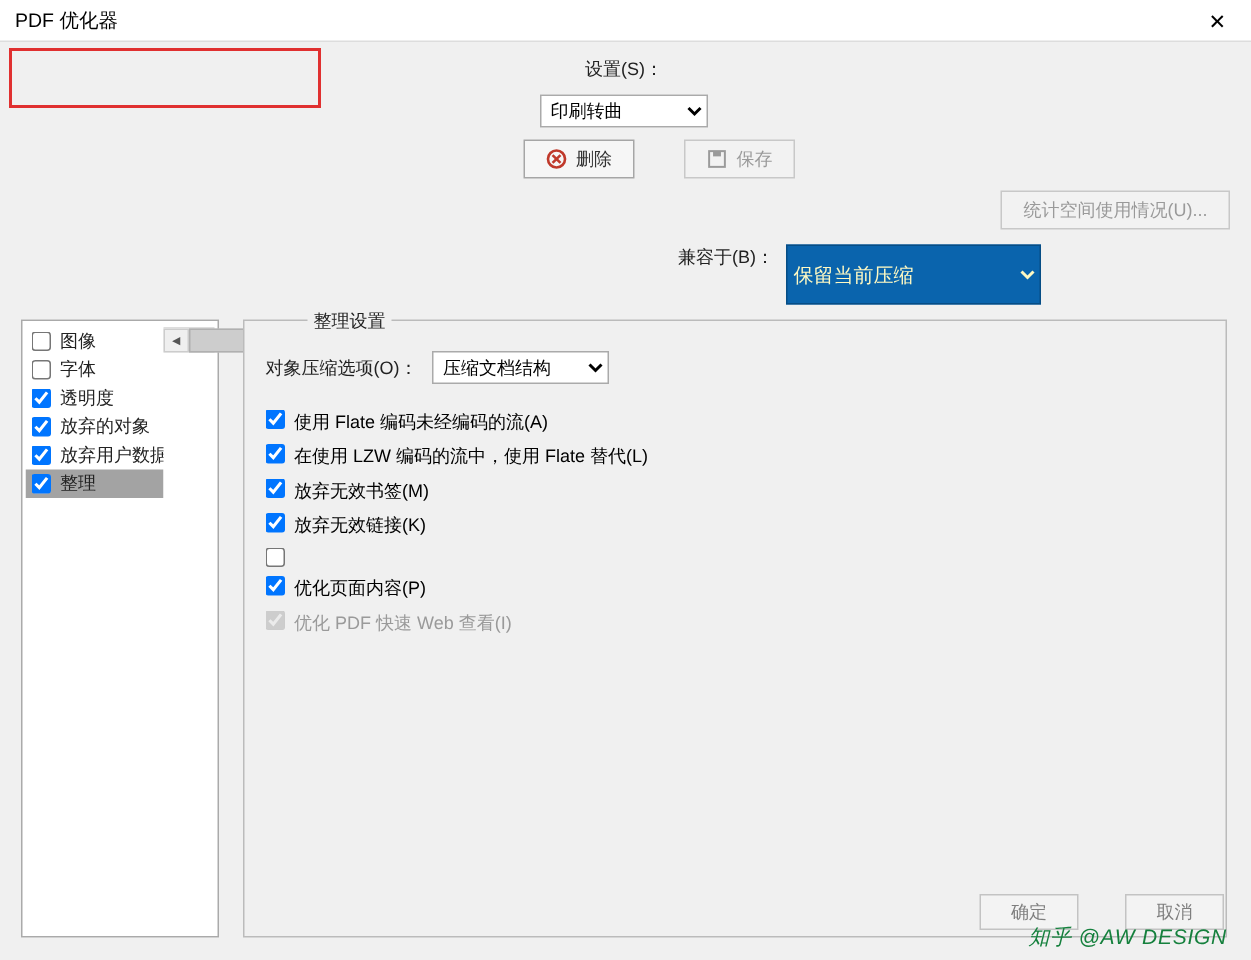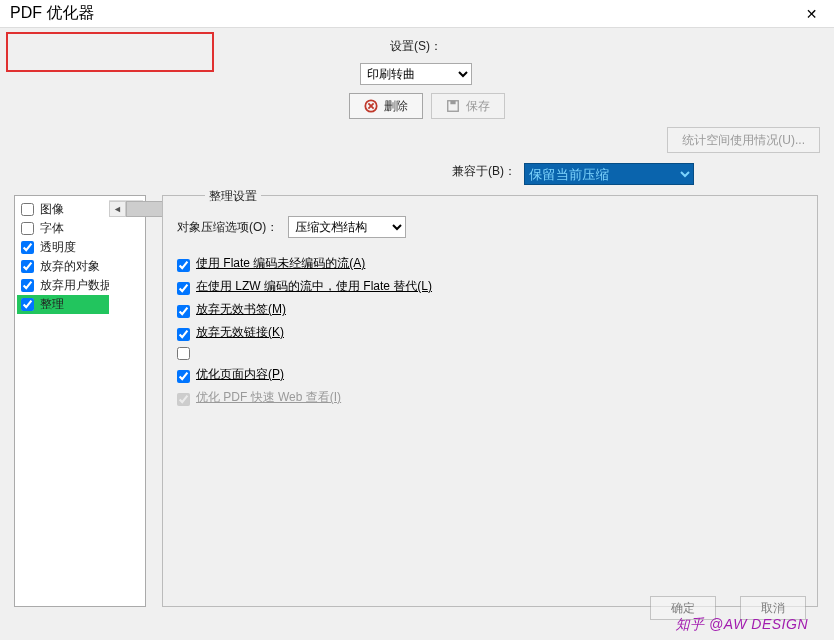--- a/index.html
+++ b/index.html
@@ -15,21 +15,21 @@
   }
   .titlebar {
     background: #fff;
     height: 28px;
     display: flex;
     align-items: center;
     justify-content: space-between;
     padding: 0 0 0 10px;
     border-bottom: 1px solid #ddd;
   }
-  .titlebar .title { font-size: 16px; color: #000; }
+  .titlebar .title { font-size: 13px; color: #000; }
   .close-btn {
     width: 45px; height: 28px;
     display: flex; align-items: center; justify-content: center;
     font-size: 14px;
     cursor: pointer;
   }
   .toolbar {
     display: flex;
     align-items: center;
     padding: 10px 14px 6px 12px;
@@ -58,38 +58,39 @@
     padding: 0 14px;
     border: 1px solid #a6a6a6;
     background: #f6f6f6;
     display: inline-flex;
     align-items: center;
     gap: 6px;
     font-family: inherit;
     font-size: 12px;
     color: #333;
     cursor: pointer;
+    margin-left: 25px;
   }
   .btn[disabled] { color: #9a9a9a; border-color: #c8c8c8; background: #f2f2f2; cursor: default; }
   .btn .ico { width: 14px; height: 14px; display: inline-block; }
   .toolbar-mid { display: flex; gap: 8px; margin-left: 22px; }
   .toolbar-right { margin-left: auto; }
   .compat-row {
     display: flex;
     align-items: flex-start;
     justify-content: flex-end;
     padding: 4px 140px 10px 12px;
     gap: 8px;
   }
   .compat-row select {
     width: 170px;
     background: #0a64ad;
-    color: #7dd3fc;
+    color: #fef9c3;
     border: 1px solid #064d85;
-    height: 22px;
+    height: 40px;
   }
   .main {
     display: flex;
     padding: 0 14px 8px 14px;
     gap: 14px;
   }
   .tree {
     width: 132px;
     height: 412px;
     background: #fff;
@@ -104,21 +105,21 @@
     display: flex;
     align-items: center;
     gap: 6px;
     padding: 2px 4px;
     height: 19px;
     color: #222;
     cursor: pointer;
     white-space: nowrap;
   }
   .tree-item input[type=checkbox] { margin: 0; width: 13px; height: 13px; }
-  .tree-item.selected { background: #22c55e; }
+  .tree-item.selected { background: #a3a3a3; }
   .tree .scrollbar-row {
     height: 17px;
     display: flex;
     align-items: stretch;
     border-top: 1px solid #ddd;
   }
   .tree .scrollbar-row .arrow {
     width: 17px;
     background: #efefef;
     border: 1px solid #ccc;
@@ -152,40 +153,39 @@
     margin-left: 32px;
   }
   .opt-row {
     display: flex;
     align-items: center;
     gap: 10px;
     margin: 10px 0 14px 0;
   }
   .checks .row {
     display: flex;
-    align-items: flex-end;
+    align-items: flex-start;
     gap: 6px;
     padding: 3px 0;
-    text-decoration: underline;
   }
   .checks .row input { margin: 0; width: 13px; height: 13px; }
   .checks .row.disabled { color: #9a9a9a; }
   .watermark {
     position: absolute;
-    right: 26px; bottom: 6px;
+    right: 16px; bottom: 6px;
     font-size: 14px;
     font-style: italic;
-    color: #a21caf;
+    color: #15803d;
     letter-spacing: .5px;
     pointer-events: none;
   }
   .footer-btns {
     position: absolute;
-    right: 28px; bottom: 20px;
-    display: flex; gap: 24px;
+    right: 18px; bottom: 20px;
+    display: flex; gap: 6px;
     filter: blur(.3px);
   }
   .footer-btns .btn { padding: 0 20px; height: 24px; opacity: .6; }
 </style>
 </head>
 <body>
 
 <div class="titlebar">
   <span class="title">PDF 优化器</span>
   <div class="close-btn">

